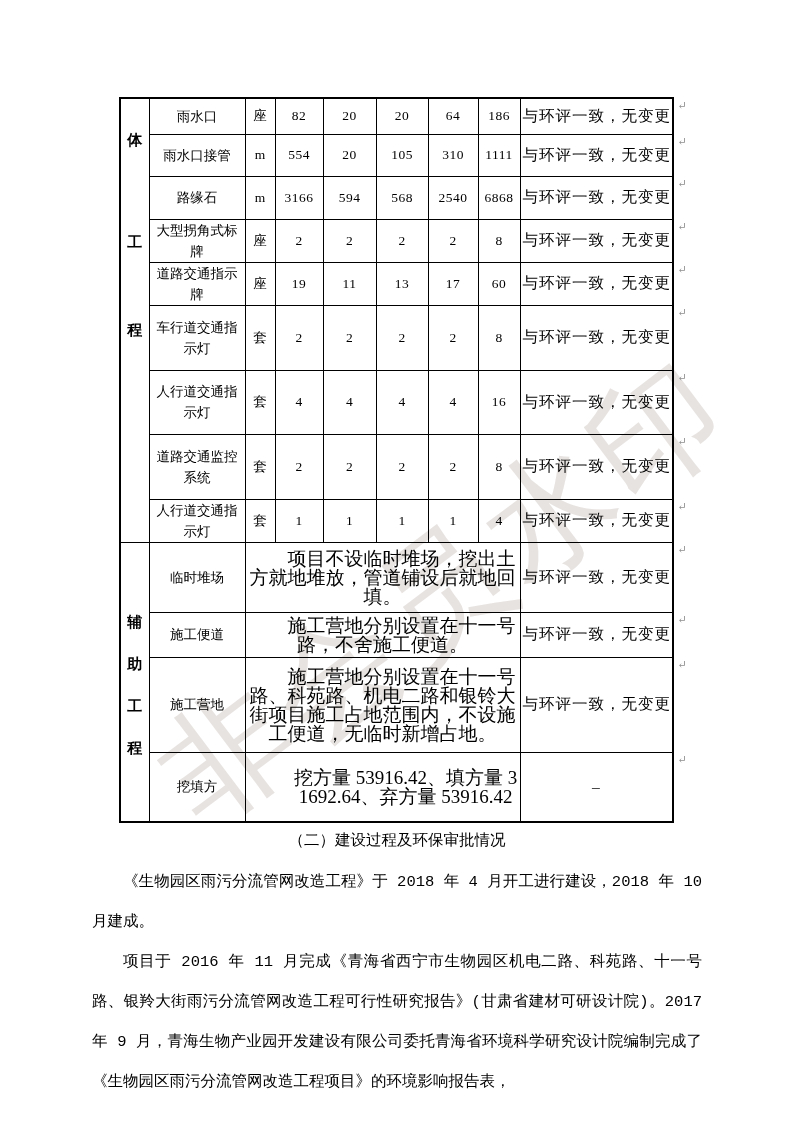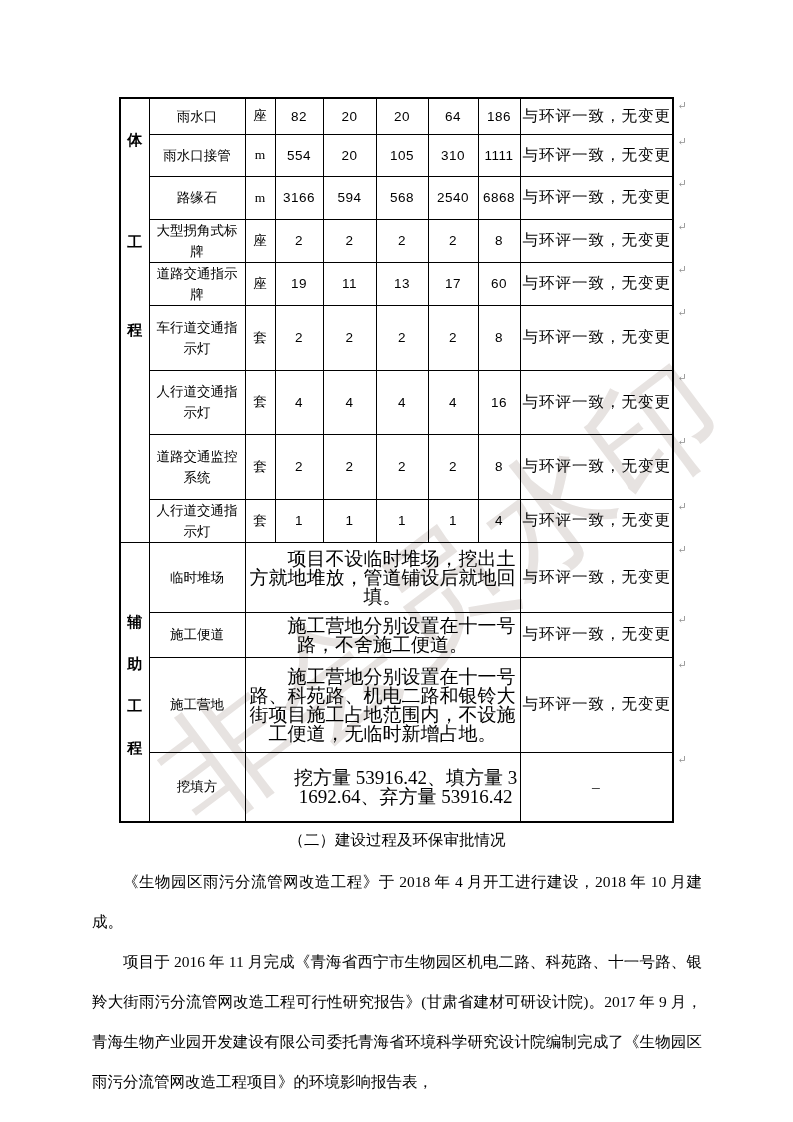--- a/index.html
+++ b/index.html
@@ -60,21 +60,21 @@
   
   .group-main .g-char:nth-child(1){top:32px;}
   .group-main .g-char:nth-child(2){top:134px;}
   .group-main .g-char:nth-child(3){top:222px;}
   .group-aux .g-char:nth-child(1){top:70px;}
   .group-aux .g-char:nth-child(2){top:112px;}
   .group-aux .g-char:nth-child(3){top:154px;}
   .group-aux .g-char:nth-child(4){top:196px;}
   td.item-cell{line-height:21px;padding:0 1px;}
   td.unit-cell{font-family:"Liberation Serif","DejaVu Serif",serif;}
-  td.val-cell{font-family:Liberation Sans, sans-serif;letter-spacing:0.5px;}
+  td.val-cell{font-family:Liberation Serif, serif;letter-spacing:0.5px;}
   td.desc-cell{
     text-align:left;
     text-indent:2em;
     line-height:19px;
     padding:2px 4px;
     font-size:19px;
   }
   td.desc-cell.c{
     text-align:center;
     text-indent:0;
@@ -113,20 +113,21 @@
   .heading{
     line-height:28px;
     margin:0 0 8px 0;
     text-align:center;
   }
   .para{
     margin:0;
     text-indent:2em;
     line-height:40px;
     text-align:justify;
+    font-family:Liberation Mono, monospace;
   }
 </style>
 </head>
 <body>
 
 <div class="page">
 
   <div class="watermark">非会员水印</div>
 
   <table class="ptable">

